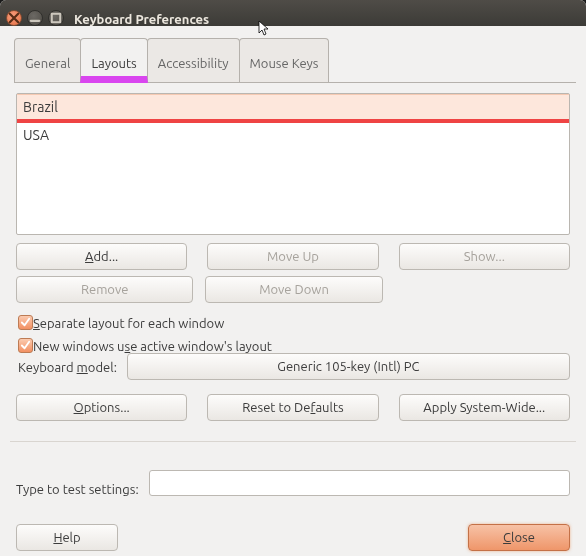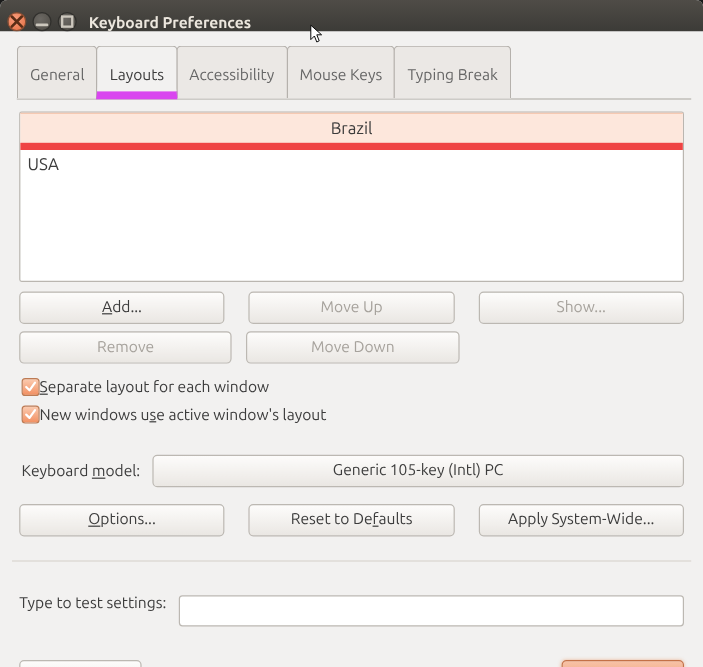--- a/index.html
+++ b/index.html
@@ -76,22 +76,21 @@
   border-radius: 2px;
 }
 .layout-item {
   padding: 4px 6px;
   font-size: 14px;
 }
 .layout-item.selected {
   background: #fde7dc;
   color: #3c3c3c;
   border-top: 1px solid #f5c9b2;
-  border-bottom: 6px solid #ef4444;
-  text-align: center;
+  border-bottom: 4px solid #ef4444;
 }
 .btn-row {
   display: flex;
   gap: 12px;
   margin-top: 8px;
 }
 .btn-row3 { gap: 20px; }
 .btn {
   flex: 1;
   padding: 5px 0 6px;
@@ -113,25 +112,25 @@
 }
 .checkbox {
   width: 15px; height: 15px;
   border: 1px solid #bd7b54;
   border-radius: 3px;
   background: linear-gradient(to bottom, #fbcbb0, #f29062);
   display:flex; align-items:center; justify-content:center;
 }
 .checkbox svg { width:11px; height:11px; }
 .model-row {
-  display:flex; align-items:center; gap:10px; margin-top:26px; padding-left:2px;
+  display:flex; align-items:center; gap:10px; margin-top:0; padding-left:2px;
 }
 .model-btn { flex:1; }
 .sep { border-top:1px solid #d9d5d0; margin: 16px 0 14px; }
-.test-row { display:flex; align-items:flex-start; gap:10px; padding: 14px 6px; }
+.test-row { display:flex; align-items:flex-end; gap:10px; padding: 14px 6px; }
 .test-input {
   flex:1; height:26px;
   border:1px solid #bcb8b2; border-radius:3px;
   background:#fff; padding:0 6px;
 }
 .footer {
   display:flex; justify-content:space-between; padding: 14px 6px 0;
 }
 .footer .btn { flex:none; width:102px; }
 .underline { text-decoration: underline; }
@@ -167,21 +166,20 @@
         <path d="M1 1 L1 13 L4 10 L6 15 L8 14 L6 9 L10 9 Z" fill="#fff" stroke="#000" stroke-width="0.8"></path>
       </svg>
   </div>
 
   <div class="content">
     <div class="tabs">
       <div class="tab">General</div>
       <div class="tab active">Layouts</div>
       <div class="tab">Accessibility</div>
       <div class="tab">Mouse Keys</div>
-      <div class="tab">Typing Break</div>
     </div>
 
     <div class="tabpanel">
       <div class="layout-list">
         <div class="layout-item selected">Brazil</div>
         <div class="layout-item">USA</div>
       </div>
 
       <div class="btn-row btn-row3">
         <div class="btn"><span class="underline">A</span><span>dd...</span></div>

